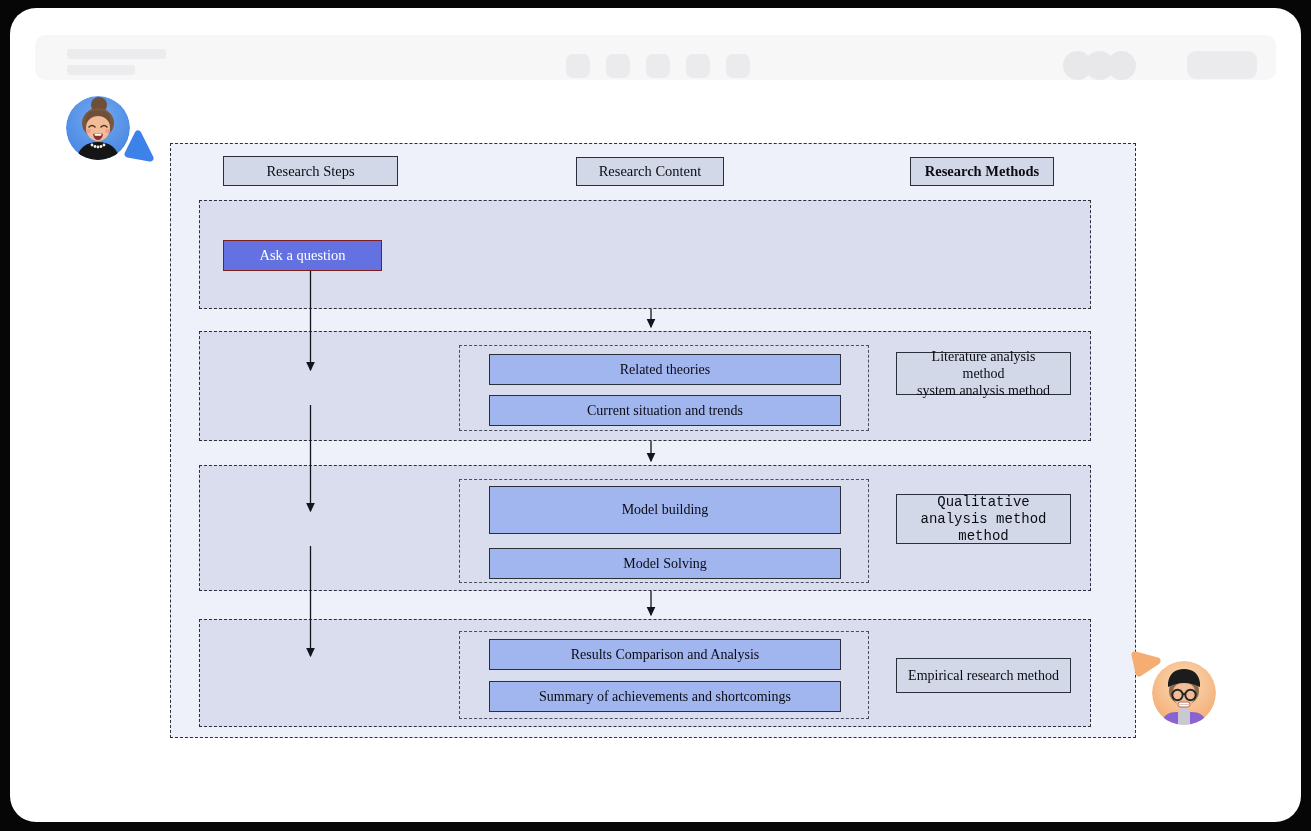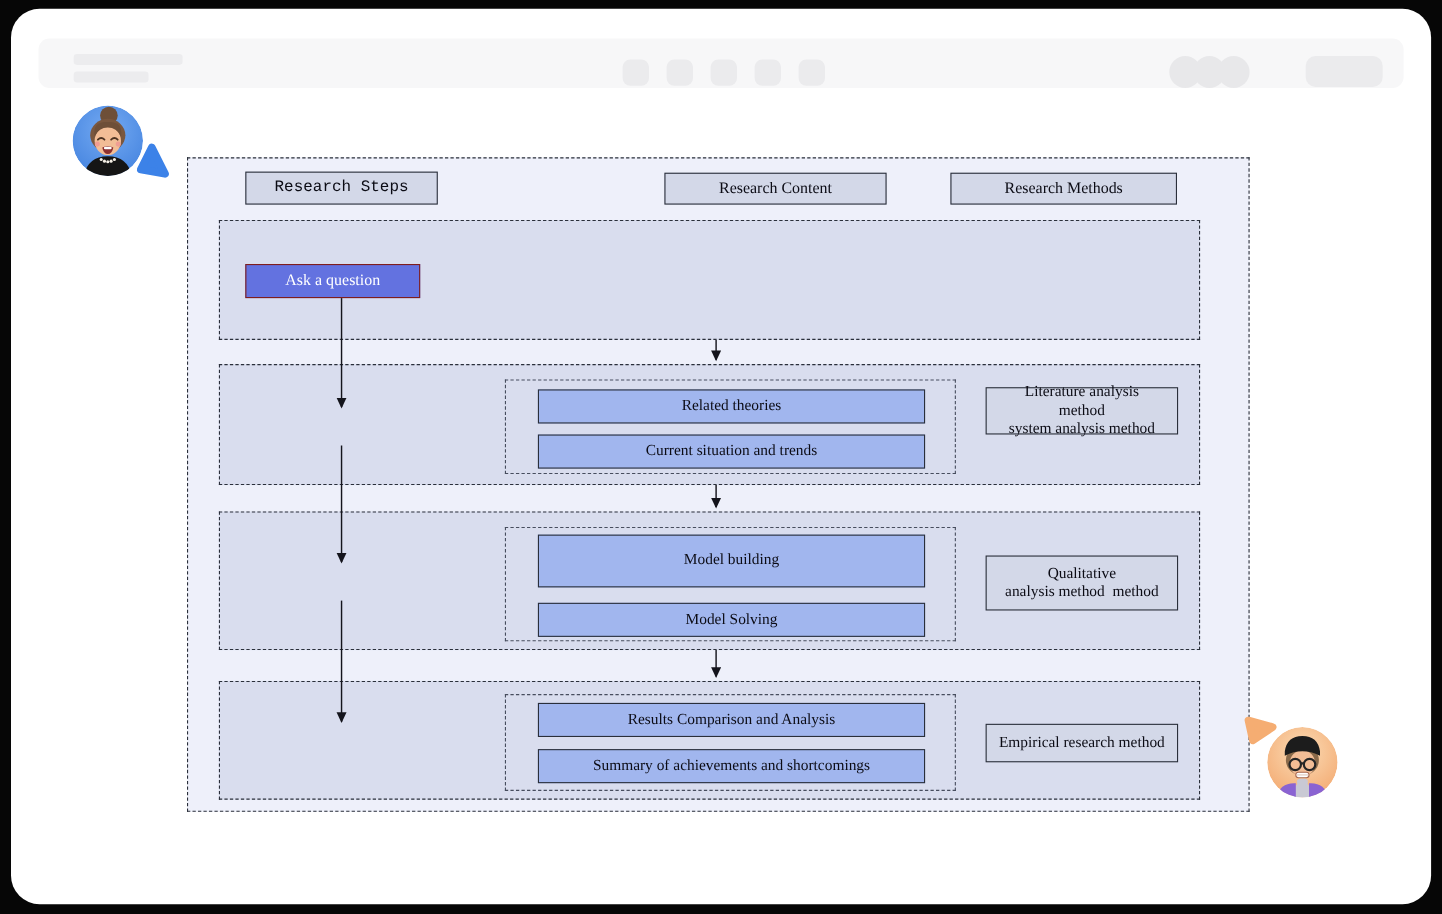--- a/index.html
+++ b/index.html
@@ -18,23 +18,23 @@
   .sk-square { position:absolute; top:19px; width:24px; height:24px; border-radius:7px; background:#ebebed; }
   .sk-circle { position:absolute; top:16px; width:29px; height:29px; border-radius:50%; background:#e8e8ea; }
   .sk-pill { position:absolute; left:1152px; top:16px; width:70px; height:28px; border-radius:9px; background:#ebebed; }
 
   
   .diagram { position:absolute; left:160px; top:135px; width:966px; height:595px;
              background:var(--canvas-fill,#eef0fa); border:1px dashed #2a2f3a; }
   .box { position:absolute; display:flex; align-items:center; justify-content:center;
          text-align:center; border:1px solid #2a2f3a; color:#0b0b14; }
   .hdr { background:var(--label-fill,#d3d8e8); font-size:14.5px; }
-  .hdr-steps   { left:52px;  top:12px; width:175px; height:30px;font-family:Liberation Mono, monospace; }
-  .hdr-content { left:405px; top:13px; width:202px; height:29px;margin-left:28px; }
-  .hdr-methods { left:693px; top:13px; width:206px; height:29px; }
+  .hdr-steps   { left:52px;  top:12px; width:175px; height:30px; }
+  .hdr-content { left:405px; top:13px; width:148px; height:29px; }
+  .hdr-methods { left:739px; top:13px; width:144px; height:29px;font-weight:bold; }
 
   .row { position:absolute; left:28px; width:892px; background:var(--row-fill,#d9ddee);
          border:1px dashed #2a2f3a; }
   .row1 { top:56px;  height:109px; }
   .row2 { top:187px; height:110px; }
   .row3 { top:321px; height:126px; }
   .row4 { top:475px; height:108px; }
 
   .step { width:159px; left:52px; height:31px; background:var(--step-fill,#6372e0);
           color:#ffffff; font-size:14.5px; border:1px solid #7f1d1d; }
@@ -51,21 +51,21 @@
   .g2 .cbox, .g3 .cbox, .g4 .cbox { left:29px; width:352px; }
   .g1 .cb1 { top:6px; height:35px; }  .g1 .cb2 { top:52px; height:35px; }
   .g2 .cb1 { top:8px; height:31px; }  .g2 .cb2 { top:49px; height:31px; }
   .g3 .cb1 { top:6px; height:48px; }  .g3 .cb2 { top:68px; height:31px; }
   .g4 .cb1 { top:7px; height:31px; }  .g4 .cb2 { top:49px; height:31px; }
 
   .method { left:725px; width:175px; background:var(--label-fill,#d3d8e8);
             font-size:14px; line-height:17px; white-space:pre-wrap; }
   .method1 { top:94px;  height:35px; }
   .method2 { top:208px; height:43px; }
-  .method3 { top:361px; height:50px; }
+  .method3 { top:350px; height:50px;font-family:Liberation Mono, monospace; }
   .method4 { top:514px; height:35px; }
 
   .arrows { position:absolute; left:0; top:0; width:966px; height:595px; pointer-events:none; }
 
   
   .avatar { position:absolute; width:64px; height:64px; }
   .av1 { left:56px; top:88px; }
   .av2 { left:1142px; top:653px; }
   .cursor { position:absolute; }
   .cur1 { left:112px; top:120px; width:34px; height:38px; }

